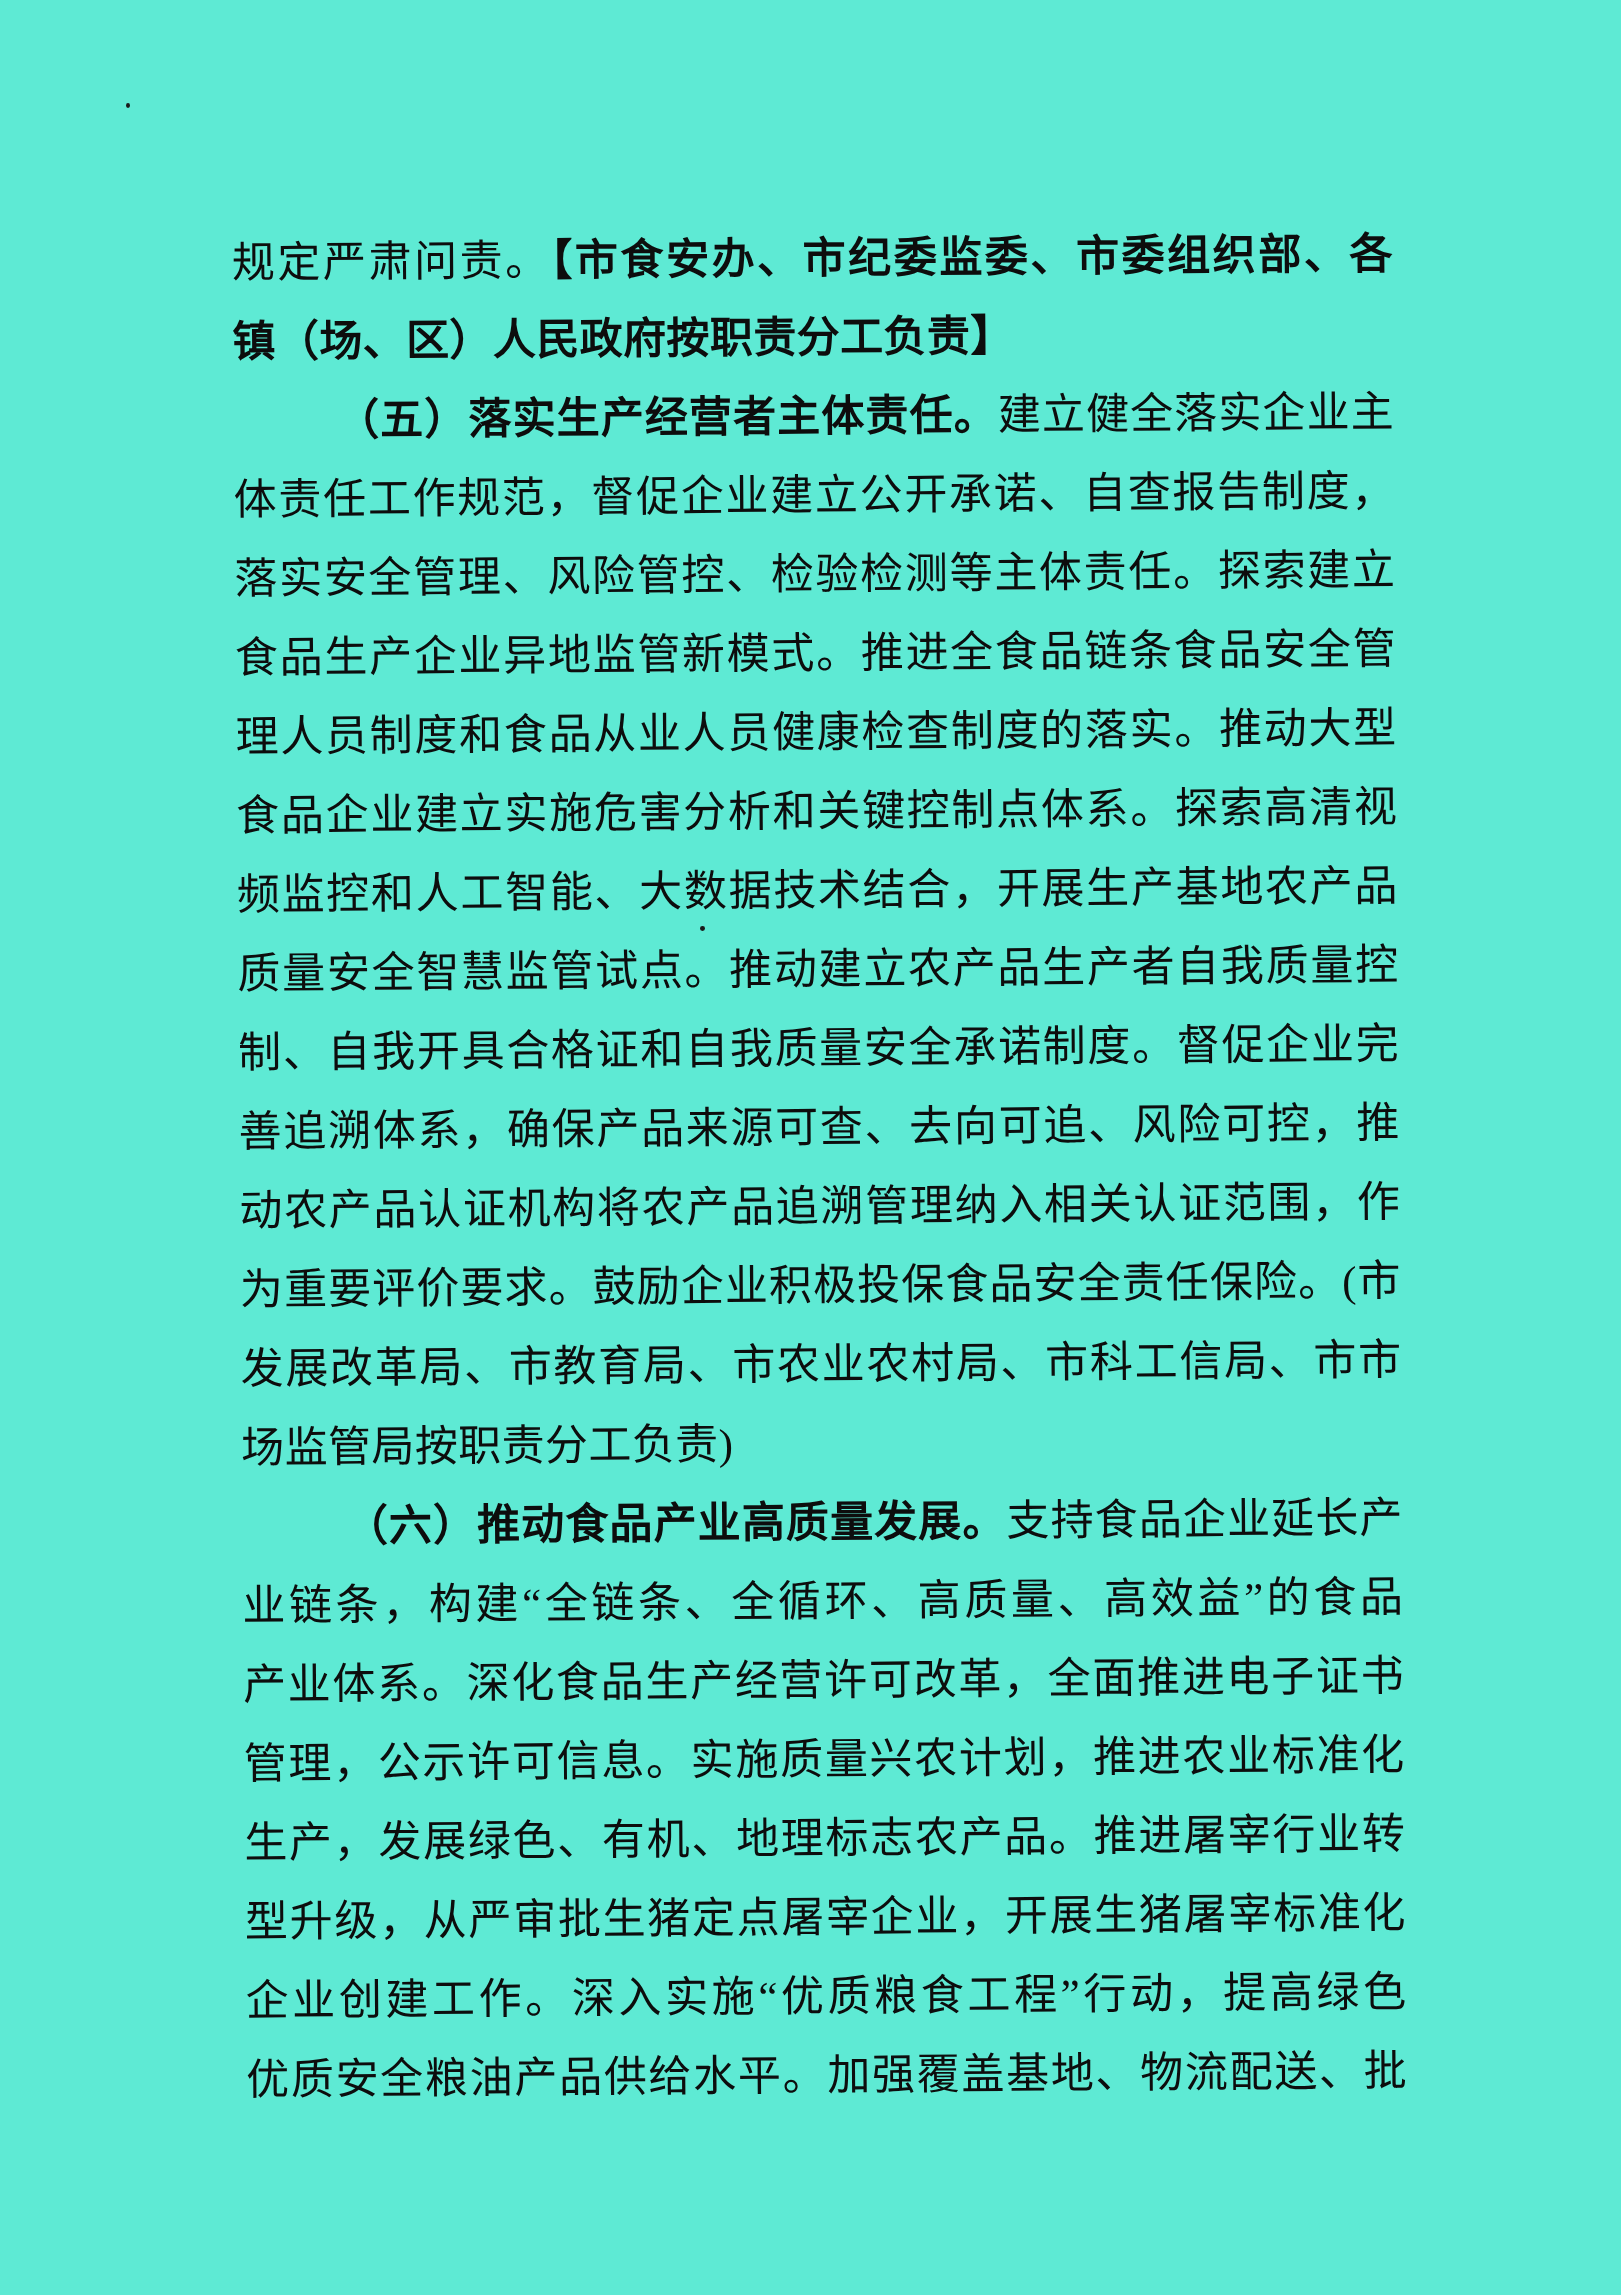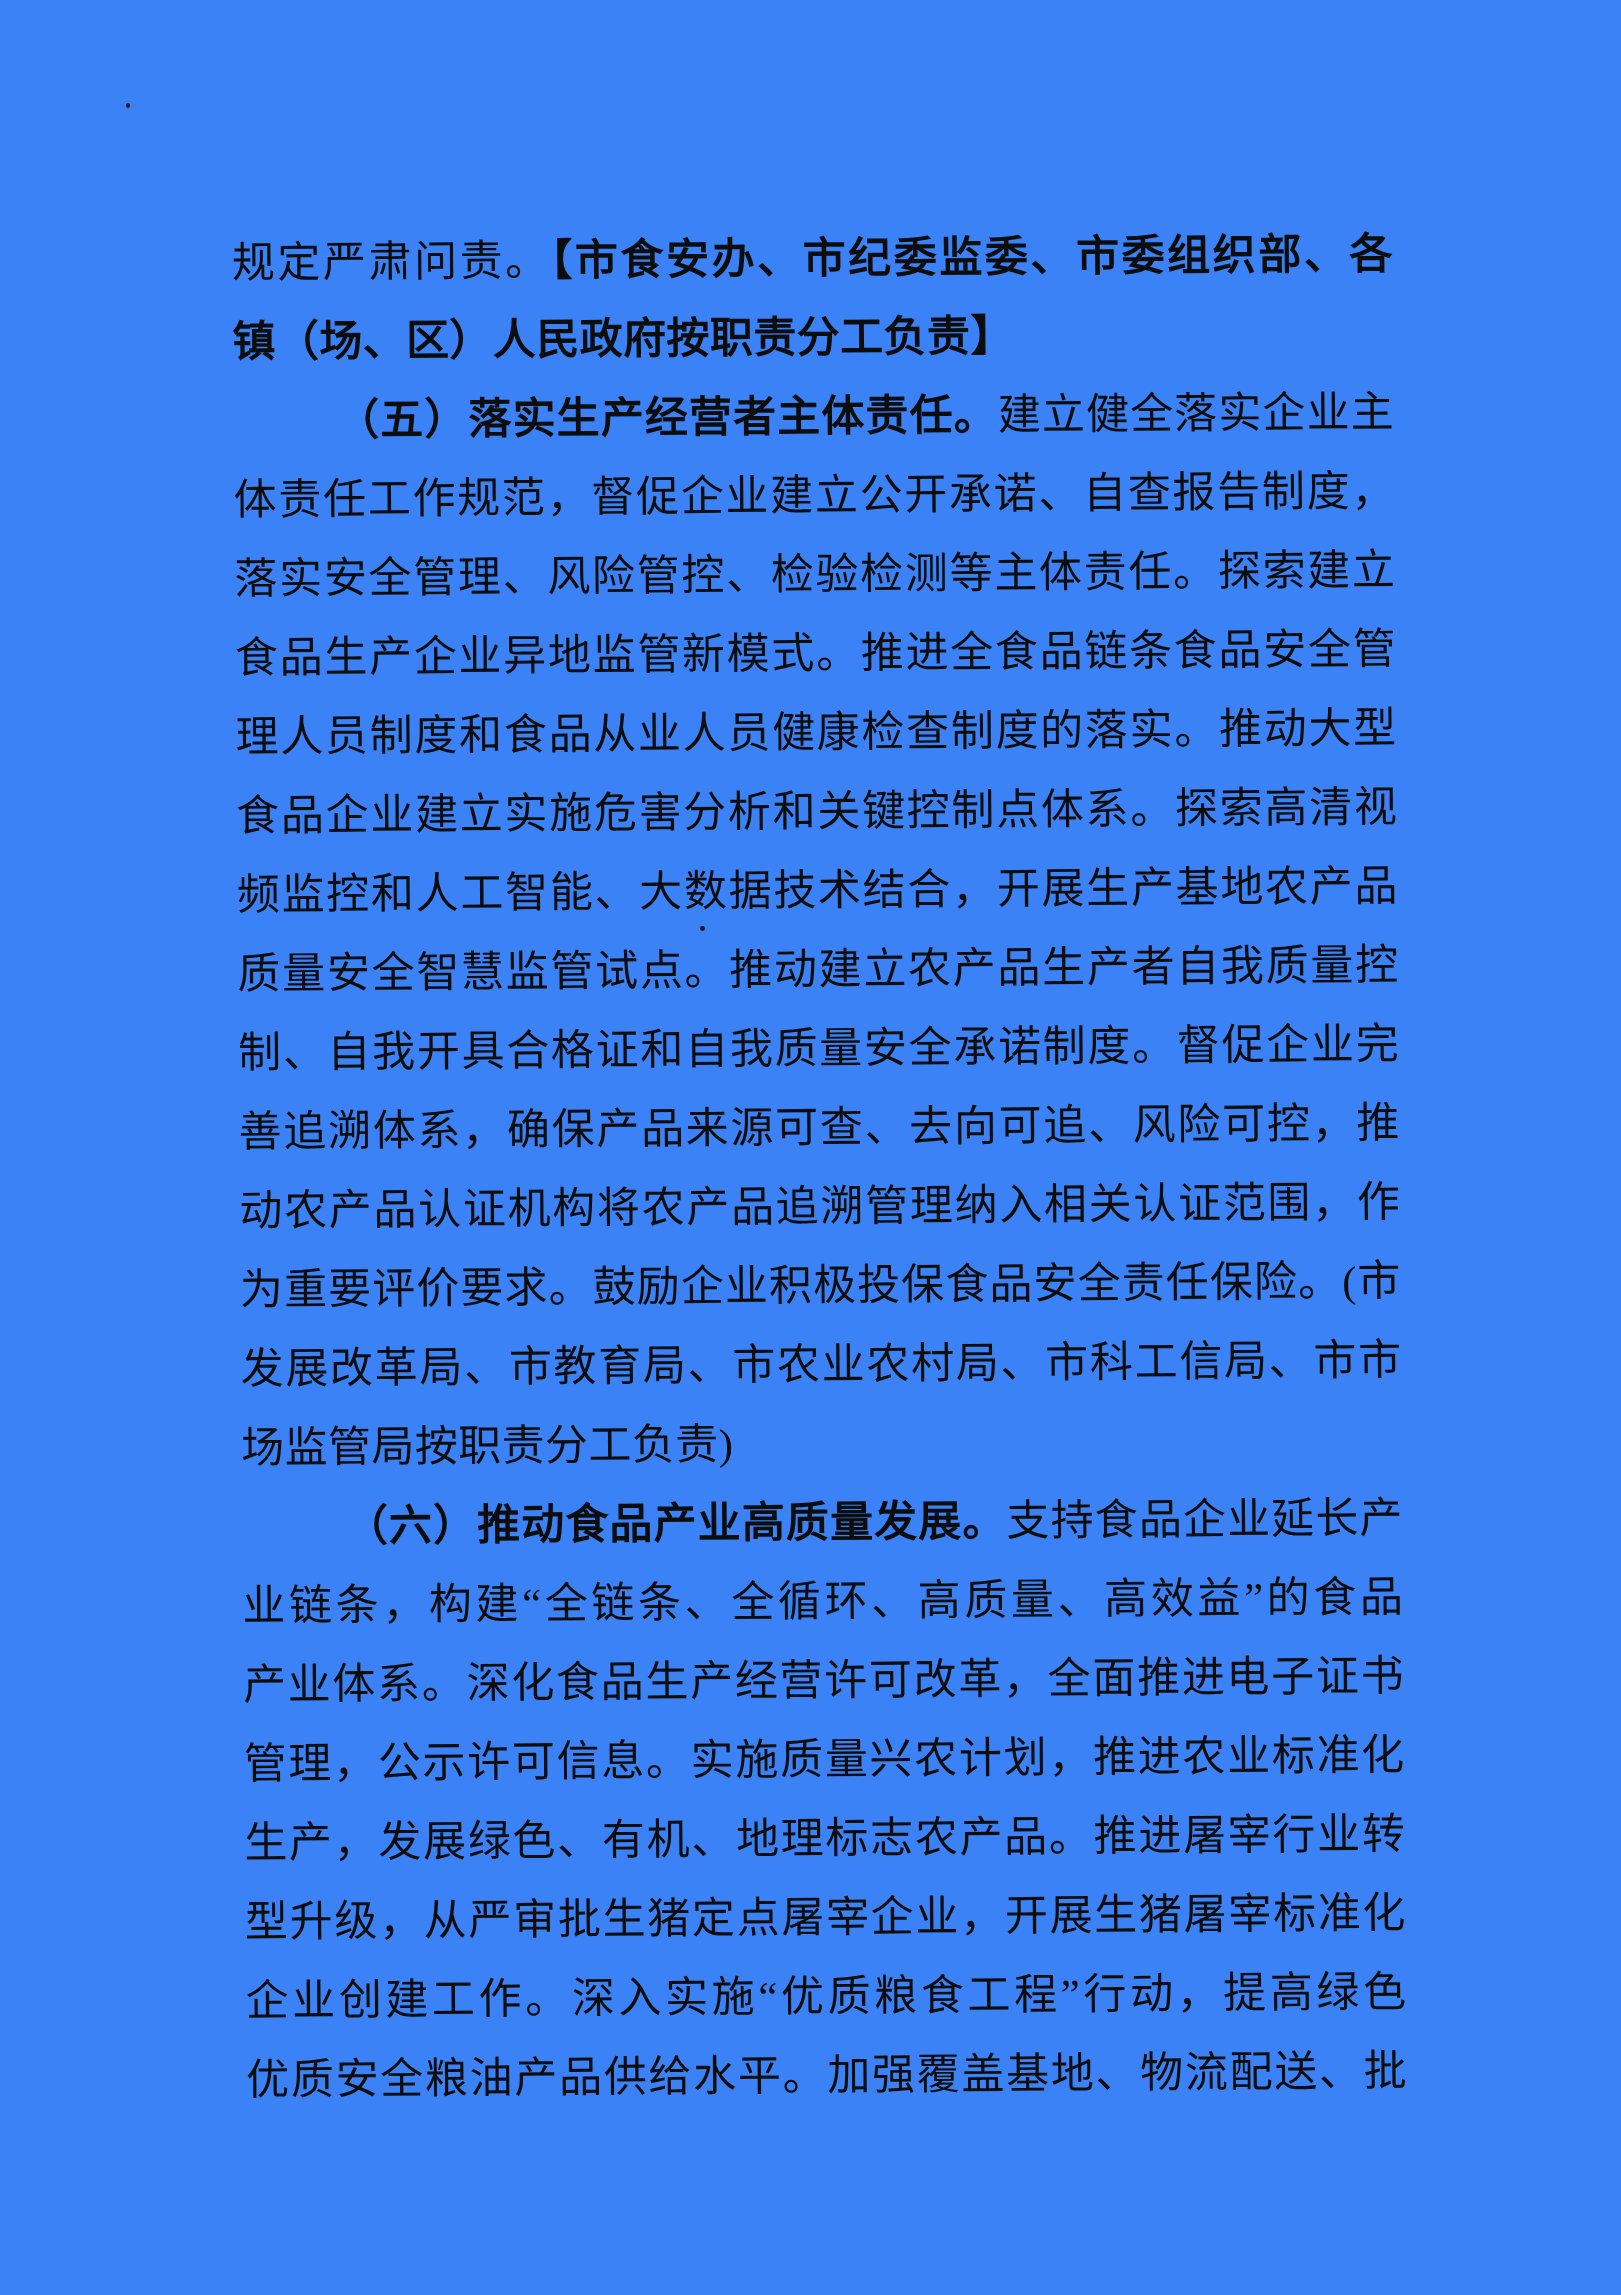--- a/index.html
+++ b/index.html
@@ -12,21 +12,21 @@
     height: 2295px;
     position: relative;
     overflow: hidden;
     font-family: "Liberation Serif", "DejaVu Serif", serif;
   }
   .page {
     position: absolute;
     left: 0; top: 0;
     width: 1622px;
     height: 2295px;
-    background: #3b82f6;
+    background: #5eead4;
   }
   .textblock {
     position: absolute;
     left: 239px;
     top: 219px;
     width: 1161px;
     color: #0d0d0d;
     font-size: 43px;
     transform: rotate(-0.45deg);
     transform-origin: 50% 50%;

